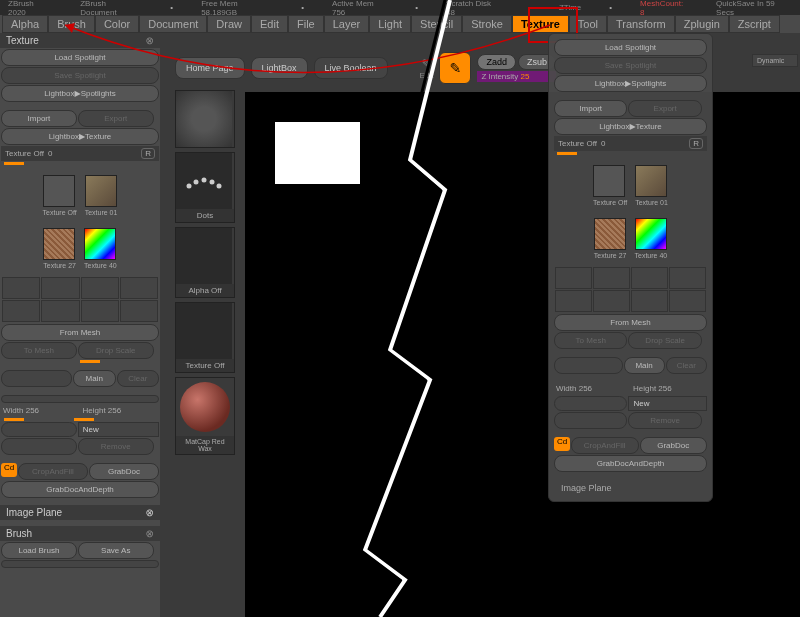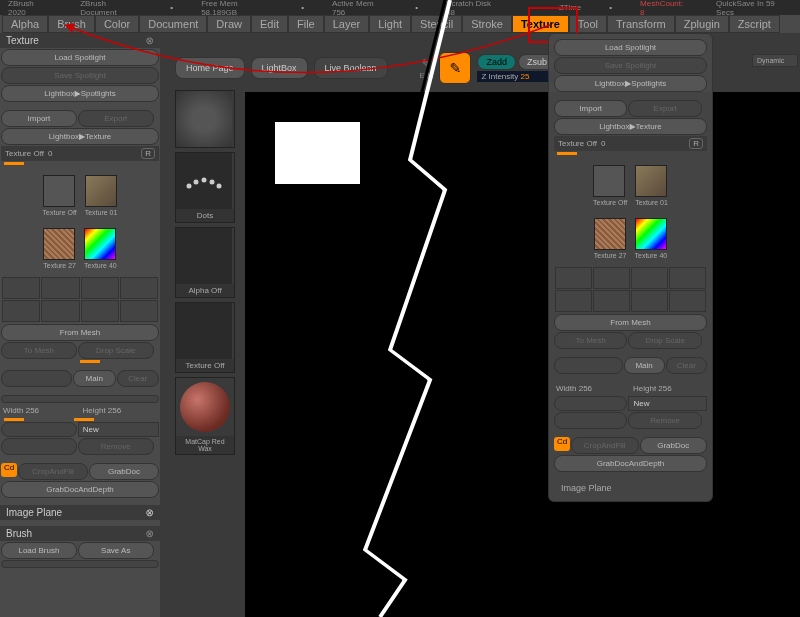--- a/index.html
+++ b/index.html
@@ -27,21 +27,21 @@
 .swatch { width: 32px; height: 32px; border: 1px solid #222; position: relative; }
 
 .icon-grid { display: grid; grid-template-columns: repeat(4, 1fr); gap: 1px; margin: 2px; }
 .icon-cell { background: #444; height: 22px; border: 1px solid #333; }
 
 .section-sep { height: 6px; }
 
 .toolbar { position: absolute; left: 175px; top: 52px; display: flex; gap: 6px; align-items: center; }
 .tool-btn { background: #555; border: 1px solid #333; border-radius: 8px; padding: 5px 10px; font-size: 9px; color: #ccc; cursor: pointer; }
 .tool-btn.draw { background: #ff8c00; color: #000; width: 32px; height: 32px; border-radius: 6px; display: flex; align-items: center; justify-content: center; font-size: 14px; }
-.tool-btn.zadd { background: #0f766e; color: #000; }
+.tool-btn.zadd { background: #737373; color: #000; }
 
 .strip { position: absolute; left: 175px; top: 90px; width: 60px; }
 .strip-item { background: #3a3a3a; border: 1px solid #222; margin-bottom: 4px; }
 .strip-thumb { width: 56px; height: 56px; background: #2a2a2a; display: flex; align-items: center; justify-content: center; }
 .strip-label { text-align: center; padding: 2px; font-size: 8px; color: #aaa; background: #333; }
 
 .canvas { position: absolute; left: 245px; top: 92px; right: 0; bottom: 0; background: #000; }
 .canvas-white { position: absolute; left: 30px; top: 30px; width: 85px; height: 62px; background: #fff; }
 
 .float-panel { position: absolute; left: 548px; top: 33px; width: 165px; background: rgba(74,74,74,0.92); border: 1px solid #333; border-radius: 6px; padding: 4px; z-index: 10; }
@@ -237,21 +237,21 @@
   <div class="tool-btn">LightBox</div>
   <div class="tool-btn" style="background:#444">Live Boolean</div>
   <div style="width:20px"></div>
   <div style="text-align:center;font-size:8px;color:#888"><div style="font-size:12px">✎</div><span>Edit</span></div>
   <div class="tool-btn draw">✎</div>
   <div style="display:flex;flex-direction:column;gap:1px">
     <div style="display:flex;gap:2px">
       <div class="tool-btn zadd" style="padding:2px 8px">Zadd</div>
       <div class="tool-btn" style="padding:2px 8px">Zsub</div>
     </div>
-    <div style="font-size:8px;padding:1px 4px;background:#0f172a"><span>Z Intensity</span> <span style="color:#ff8c00">25</span></div>
+    <div style="font-size:8px;padding:1px 4px;background:#701a75"><span>Z Intensity</span> <span style="color:#ff8c00">25</span></div>
   </div>
 </div>
 
 <div class="strip">
   <div class="strip-item">
     <div class="strip-thumb" style="background:radial-gradient(circle,#555 30%,#333)"></div>
   </div>
   <div class="strip-item">
     <div class="strip-thumb">
         <svg width="40" height="20">

